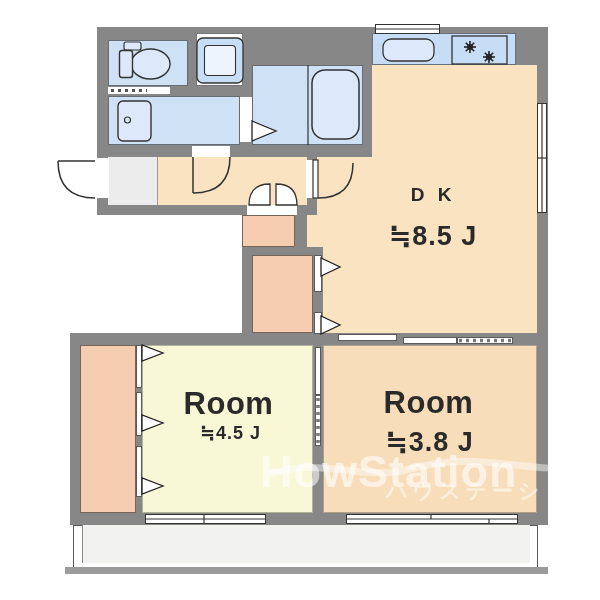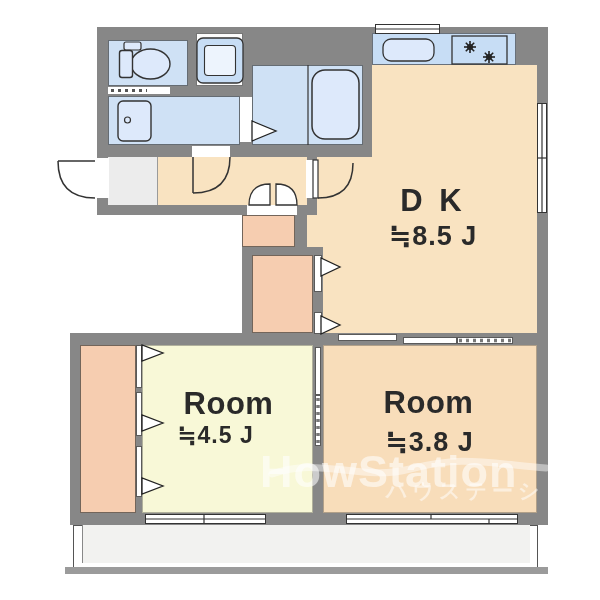--- a/index.html
+++ b/index.html
@@ -173,23 +173,23 @@
           <line x1="489" y1="51" x2="489" y2="63"></line>
         <line x1="484.8" y1="52.8" x2="493.2" y2="61.2"></line>
           <line x1="493.2" y1="52.8" x2="484.8" y2="61.2"></line>
         <circle cx="489" cy="57" r="2.2"></circle>
       </g>
     </g>
 
     <path d="M272,474 C320,456 360,482 410,469 S480,462 546,468" stroke="rgba(255,255,255,0.45)" stroke-width="7" fill="none" stroke-linecap="round"></path>
   </svg>
 
-  <div class="lbl" style="left:353px;top:185px;width:160px;font-size:31px;letter-spacing:4px;">D K</div>
+  <div class="lbl" style="left:353px;top:185px;width:160px;font-size:19px;letter-spacing:4px;">D K</div>
   <div class="lbl" style="left:353px;top:223px;width:160px;font-size:27px;letter-spacing:1px;text-align:center;">≒8.5 J</div>
   <div class="lbl" style="left:146px;top:388px;width:165px;font-size:31px;letter-spacing:.5px;">Room</div>
-  <div class="lbl" style="left:133px;top:424px;width:165px;font-size:23px;letter-spacing:1px;">≒4.5 J</div>
+  <div class="lbl" style="left:148px;top:424px;width:165px;font-size:18px;letter-spacing:1px;">≒4.5 J</div>
   <div class="lbl" style="left:346px;top:387px;width:165px;font-size:31px;letter-spacing:.5px;">Room</div>
   <div class="lbl" style="left:347px;top:429px;width:165px;font-size:27px;letter-spacing:1px;">≒3.8 J</div>
 
   <div class="wm-brand">HowStation</div>
   <div class="wm-sub">ハウステーション 中央</div>
 
 </div>
 
 </body></html>

